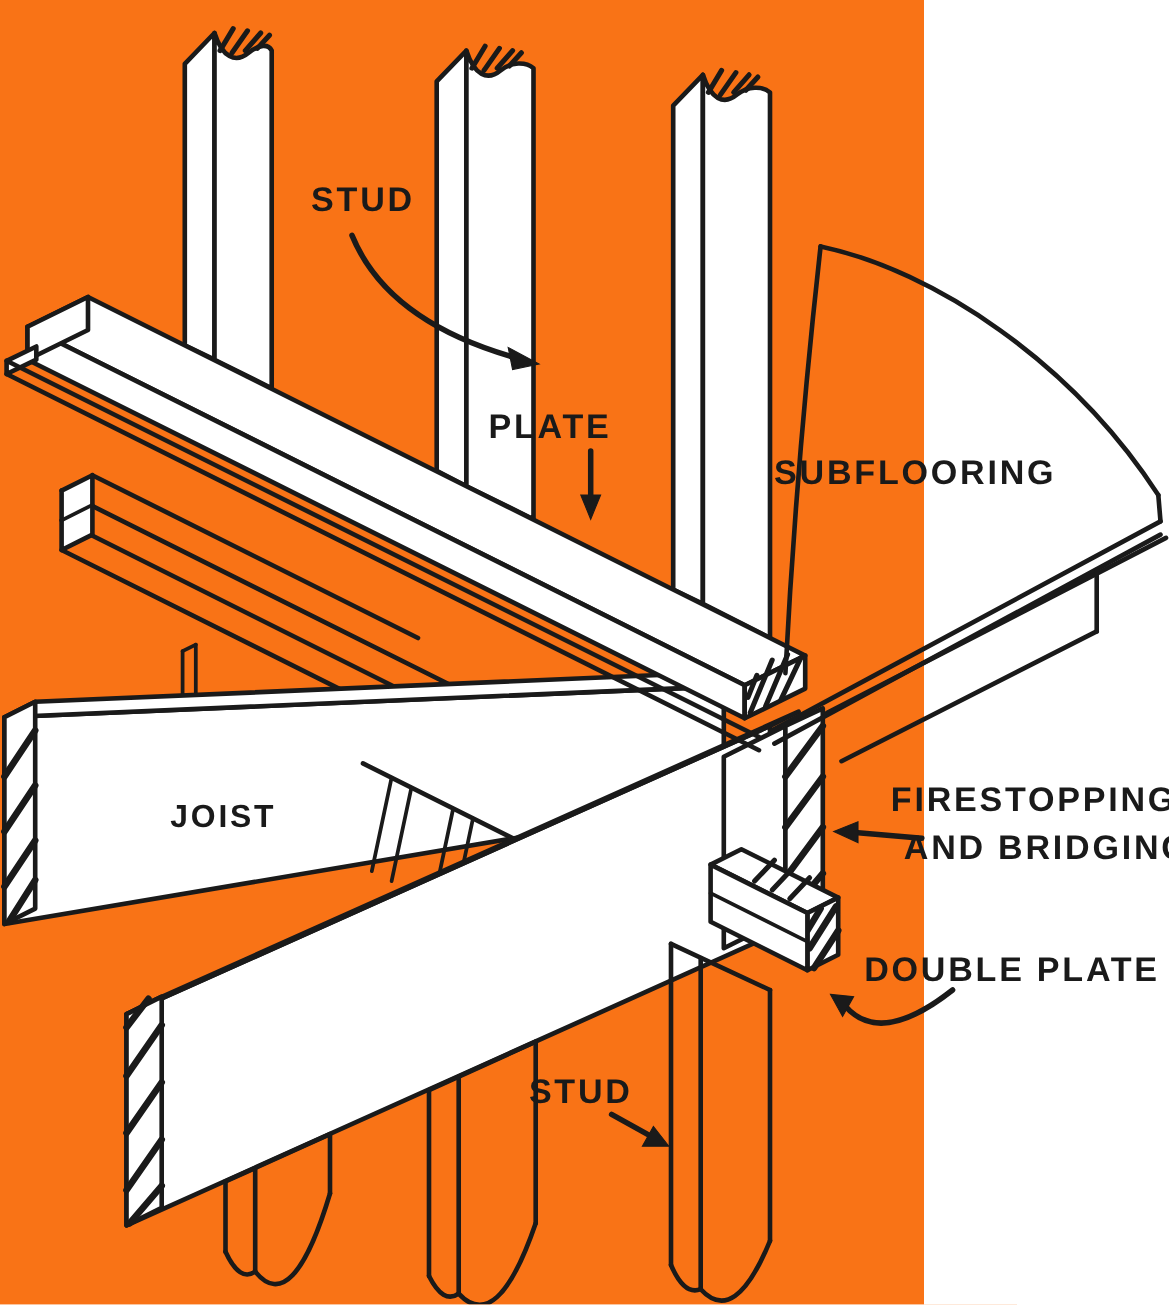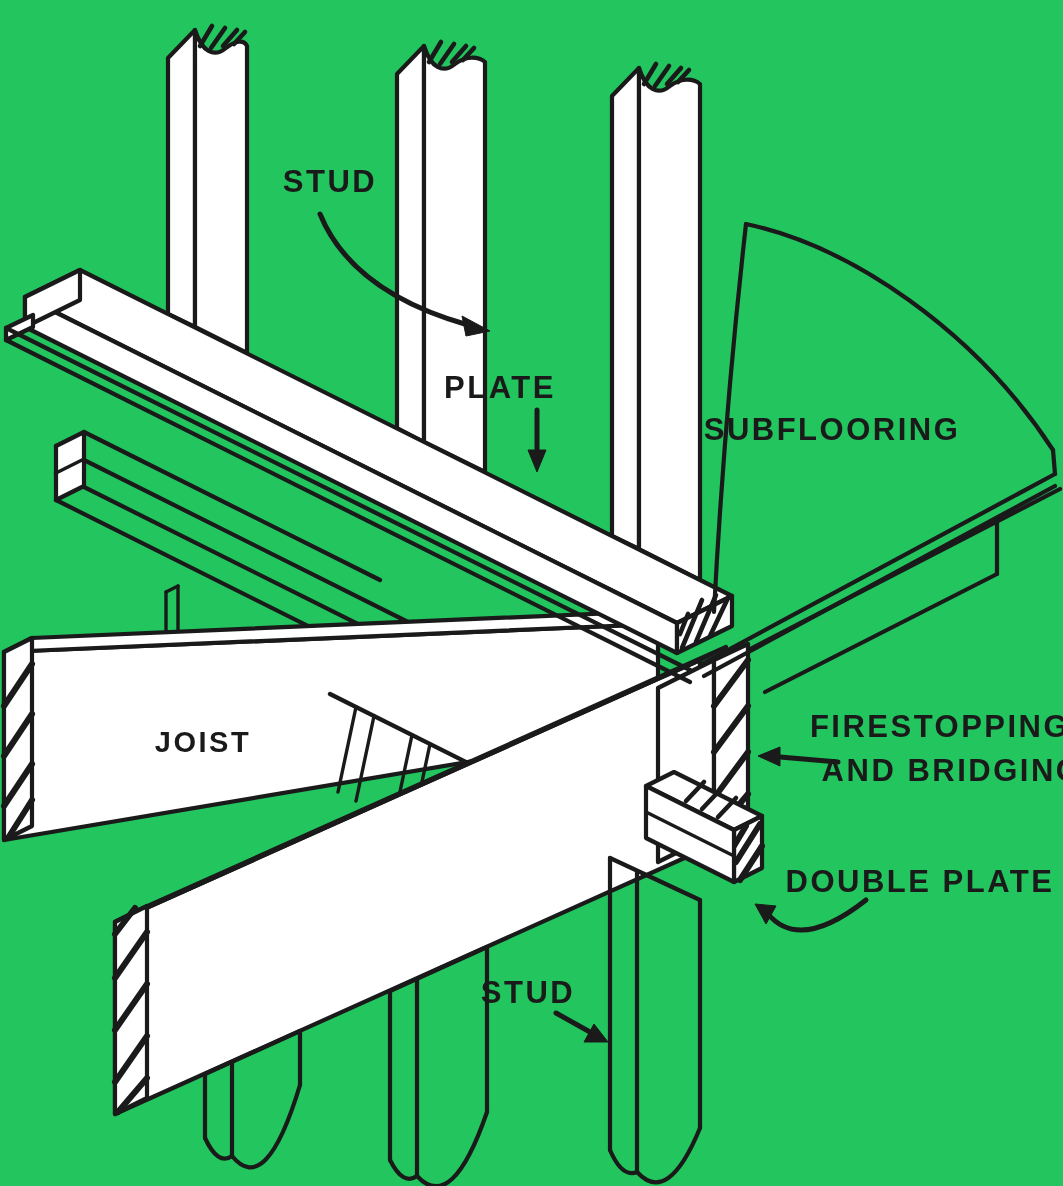--- a/index.html
+++ b/index.html
@@ -1,17 +1,17 @@
 <!DOCTYPE html>
 <html><head>
 <meta charset="utf-8">
 <style>
   html,body{margin:0;padding:0;background:#ffffff;}
   body{width:1063px;height:1186px;overflow:hidden;font-family:"Liberation Sans",sans-serif;}
-  .figure-wrap{width:1063px;height:1186px;background:#22c55e;position:relative;}
+  .figure-wrap{width:840px;height:1186px;background:#f97316;position:relative;}
   svg{display:block;}
   .face{fill:#ffffff;stroke:#1a1a1a;stroke-width:4.2;stroke-linejoin:round;}
   .edge{fill:none;stroke:#1a1a1a;stroke-width:4.2;stroke-linecap:round;}
   .thin{stroke-width:3.4;}
   .hatch{fill:none;stroke:#1a1a1a;stroke-width:6;stroke-linecap:round;}
   .hatch-sm{fill:none;stroke:#1a1a1a;stroke-width:4.6;stroke-linecap:round;}
   .arrow{fill:none;stroke:#1a1a1a;stroke-width:5;stroke-linecap:round;}
   .ahead{fill:#1a1a1a;stroke:#1a1a1a;stroke-width:1;}
   .lbl{fill:#1a1a1a;font-family:"Liberation Sans",sans-serif;font-weight:700;
        font-size:31px;letter-spacing:2.5px;}

